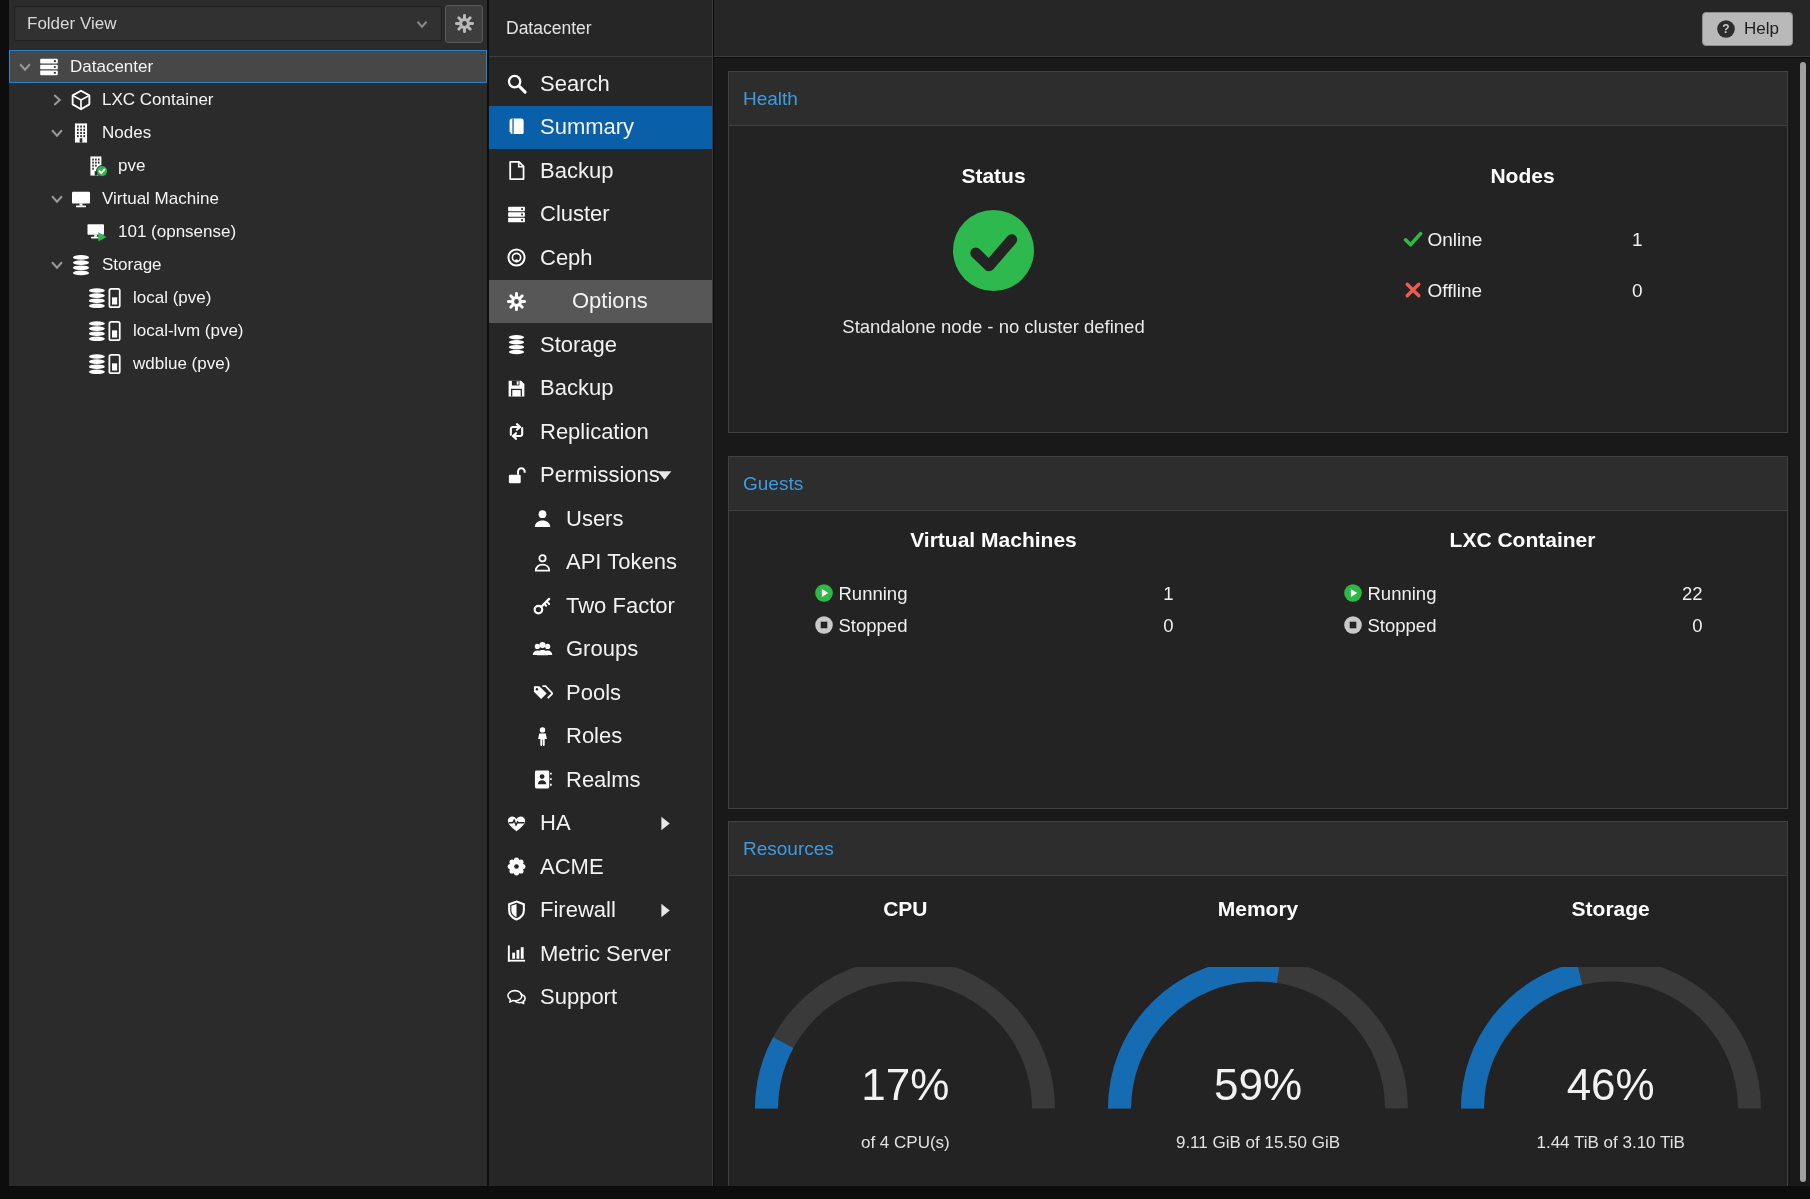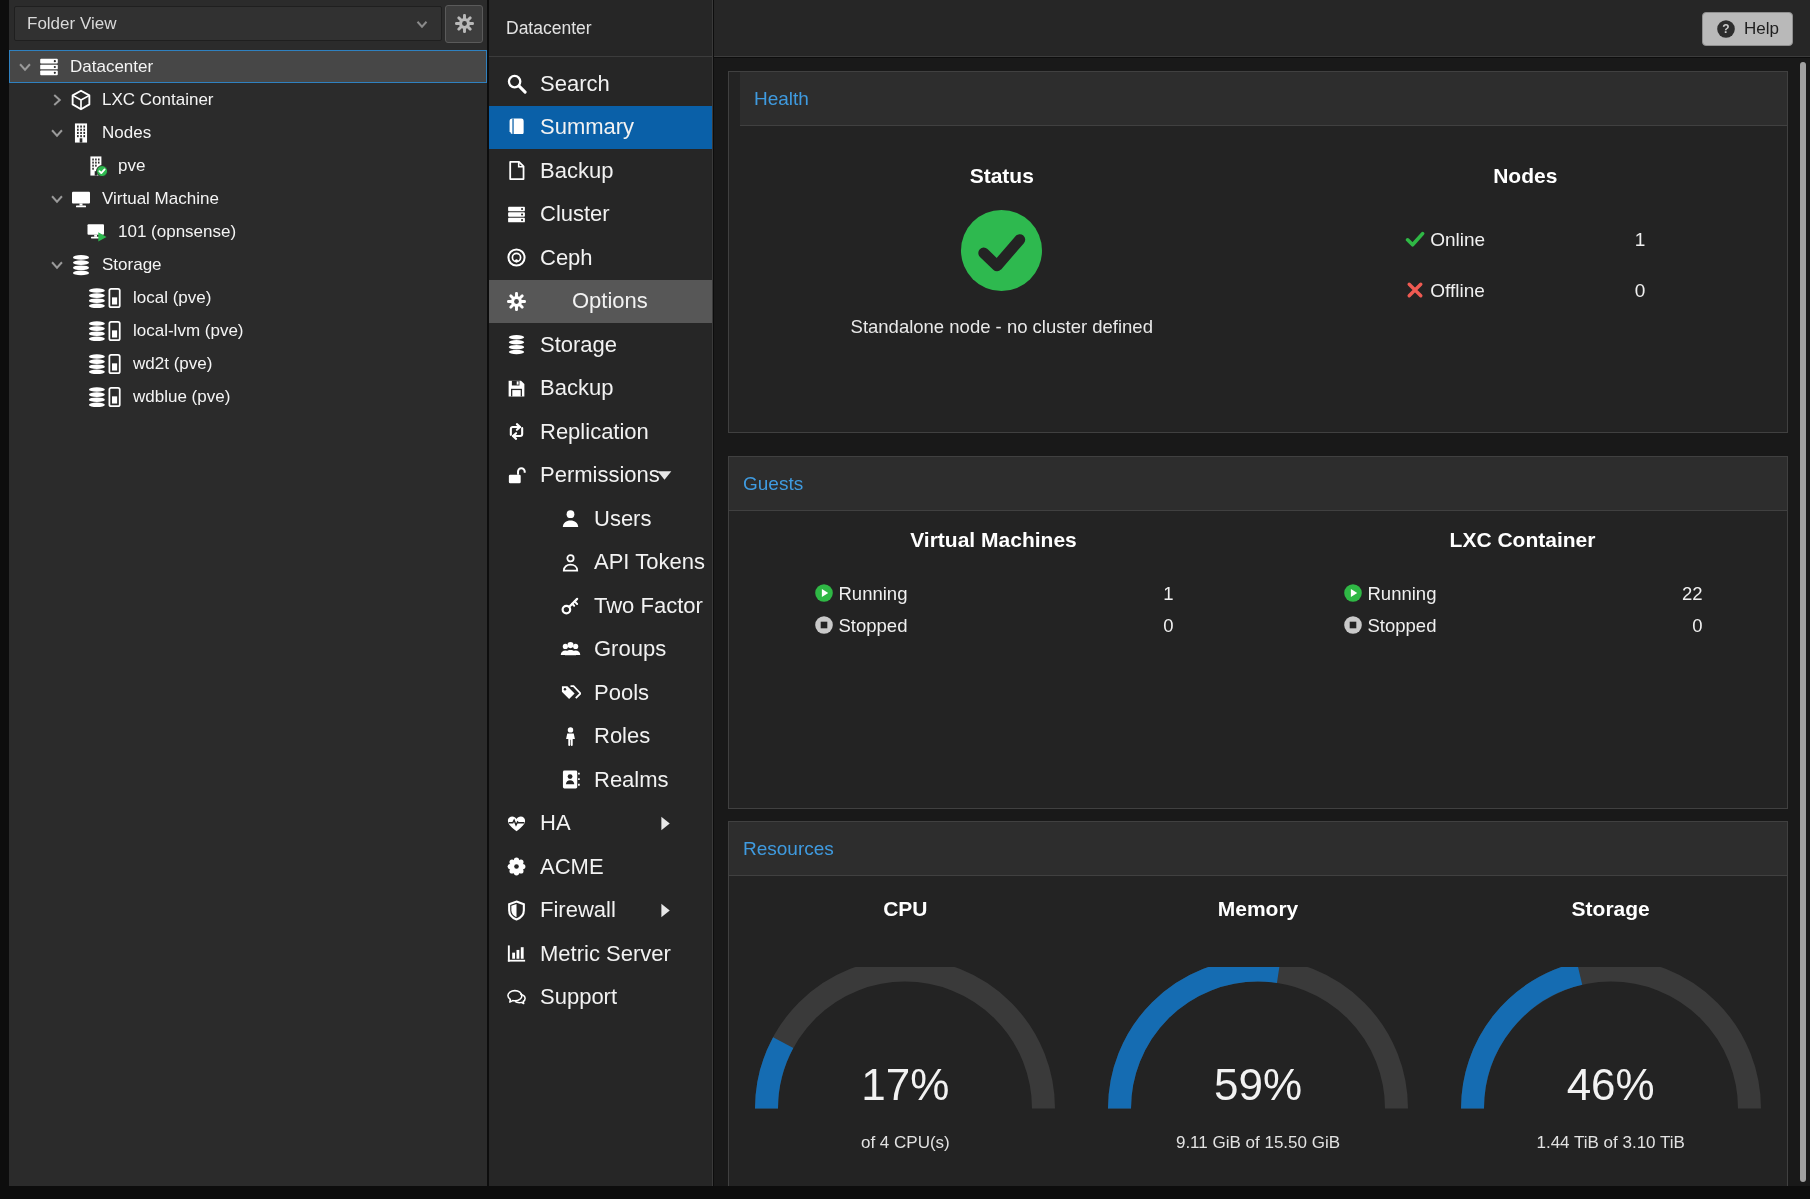--- a/index.html
+++ b/index.html
@@ -28,37 +28,37 @@
   .ic svg { width:100%; height:100%; display:block; }
 
   
   .navpanel { position:absolute; left:489px; top:0; width:224px; height:100%; background:#262626; border-right:1px solid #3a3a3a; }
   .nav-header { height:57px; border-bottom:1px solid #3c3c3c; display:flex; align-items:center; padding-left:17px;
                 color:#e2e2e2; font-size:17.5px; }
   .nav-items { padding-top:5px; }
   .nrow { height:43.5px; display:flex; align-items:center; padding-left:17px; font-size:22px; color:#f2f2f2;
           position:relative; cursor:pointer; }
   .nrow .ic { width:21px; height:21px; margin-right:13px; flex:none; }
-  .nrow.child { padding-left:43px;margin-left:28px; }
+  .nrow.child { padding-left:43px; }
   .nrow.selected { background:#0a60a8; }
   .nrow.hovered { background:#575757;gap:32px; }
   .caret { position:absolute; right:24px; width:15px; height:15px; }
 
   
   .topbar { position:absolute; left:714px; top:0; right:0; height:57px; background:#262626; border-bottom:1px solid #3c3c3c; }
   .help-btn { position:absolute; right:17px; top:12px; height:34px; background:#b9b9b9; border:1px solid #8f8f8f;
               border-radius:4px; display:flex; align-items:center; gap:8px; padding:0 13px; color:#1e1e1e; font-size:17px; cursor:pointer; }
   .help-btn .ic { width:20px; height:20px; }
 
   
   .content { position:absolute; left:714px; top:58px; right:0; bottom:0; background:#191919; overflow:hidden; }
   .panel { margin-left:14px; width:1060px; border:1px solid #404040; background:#232323; }
   .panel-header { height:54px; background:#2d2d2d; border-bottom:1px solid #404040; display:flex; align-items:center;
                   padding-left:14px; color:#3f9be0; font-size:19px; }
-  .panel.health { margin-top:13px;padding-left:11px; }
+  .panel.health { margin-top:13px; }
   .panel.guests { margin-top:23px; }
   .panel.resources { margin-top:12px; }
   .panel.health .panel-body { height:306px; }
   .panel.guests .panel-body { height:297px; }
   .panel.resources .panel-body { height:310px; }
   .cols { display:flex; }
   .col { flex:1; text-align:center; }
   .col h3 { font-size:21px; color:#ffffff; font-weight:bold; margin-top:38px; }
   .status-icon { width:83px; height:83px; margin:21px auto 0; }
   .status-icon svg { width:100%; height:100%; }
@@ -264,35 +264,20 @@
                 <ellipse cx="10" cy="3.1" rx="7.3" ry="2.1"></ellipse>
                 <ellipse cx="10" cy="7.8" rx="7.3" ry="2.1"></ellipse>
                 <ellipse cx="10" cy="12.5" rx="7.3" ry="2.1"></ellipse>
                 <ellipse cx="10" cy="17.2" rx="7.3" ry="2.1"></ellipse>
               </g>
               <rect x="21.5" y="1.6" width="9.5" height="16.8" rx="1.6" fill="none" stroke="#fff" stroke-width="1.6"></rect>
               <rect x="23.9" y="9.4" width="4.7" height="6.6" fill="#fff"></rect>
             </svg>
           </span>
         <span>local-lvm (pve)</span>
-      </div>
-      <div class="trow lv2">
-        <span class="ic wide">
-            <svg viewBox="0 0 34 20">
-              <g fill="#fff">
-                <ellipse cx="10" cy="3.1" rx="7.3" ry="2.1"></ellipse>
-                <ellipse cx="10" cy="7.8" rx="7.3" ry="2.1"></ellipse>
-                <ellipse cx="10" cy="12.5" rx="7.3" ry="2.1"></ellipse>
-                <ellipse cx="10" cy="17.2" rx="7.3" ry="2.1"></ellipse>
-              </g>
-              <rect x="21.5" y="1.6" width="9.5" height="16.8" rx="1.6" fill="none" stroke="#fff" stroke-width="1.6"></rect>
-              <rect x="23.9" y="9.4" width="4.7" height="6.6" fill="#fff"></rect>
-            </svg>
-          </span>
-        <span>wd2t (pve)</span>
       </div>
       <div class="trow lv2">
         <span class="ic wide">
             <svg viewBox="0 0 34 20">
               <g fill="#fff">
                 <ellipse cx="10" cy="3.1" rx="7.3" ry="2.1"></ellipse>
                 <ellipse cx="10" cy="7.8" rx="7.3" ry="2.1"></ellipse>
                 <ellipse cx="10" cy="12.5" rx="7.3" ry="2.1"></ellipse>
                 <ellipse cx="10" cy="17.2" rx="7.3" ry="2.1"></ellipse>
               </g>

